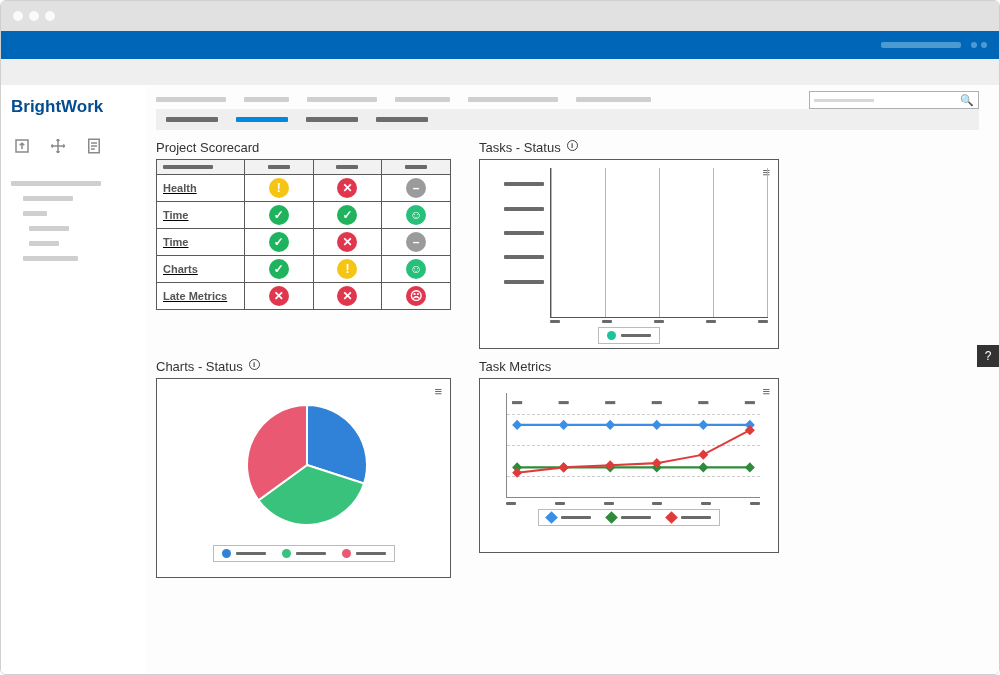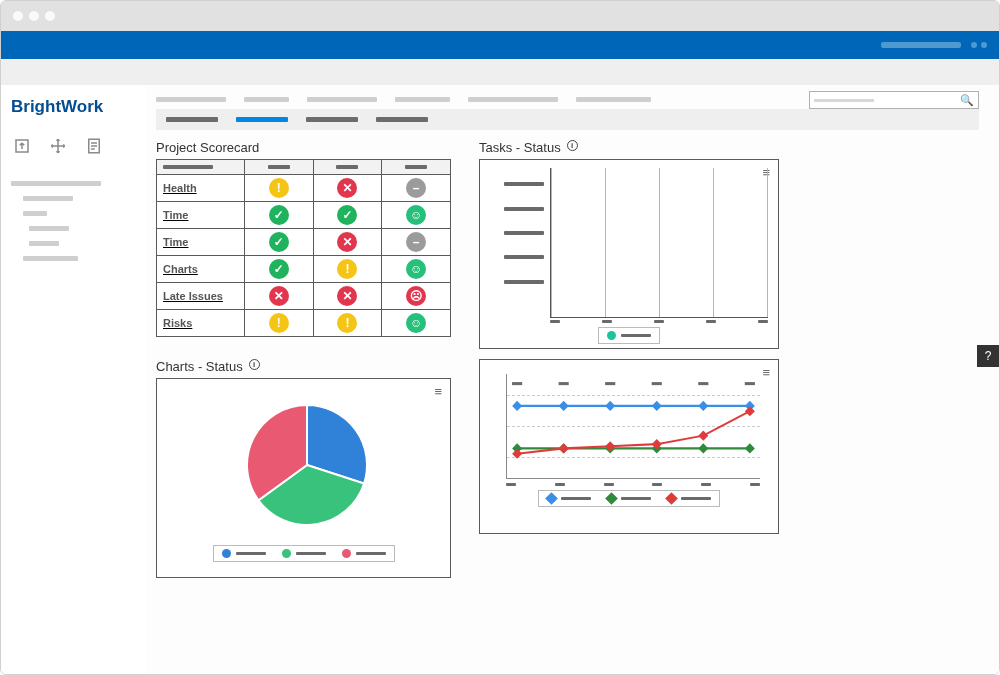--- a/index.html
+++ b/index.html
@@ -184,30 +184,24 @@
                   <td><span class="status-icon si-error">✕</span></td>
                   <td><span class="status-icon si-neutral">–</span></td>
                 </tr>
                 <tr>
                   <td class="label">Charts</td>
                   <td><span class="status-icon si-check">✓</span></td>
                   <td><span class="status-icon si-info">!</span></td>
                   <td><span class="status-icon si-happy">☺</span></td>
                 </tr>
                 <tr>
-                  <td class="label">Late Issues</td>
+                  <td class="label">Late Metrics</td>
                   <td><span class="status-icon si-error">✕</span></td>
                   <td><span class="status-icon si-error">✕</span></td>
                   <td><span class="status-icon si-sad">☹</span></td>
-                </tr>
-                <tr>
-                  <td class="label">Risks</td>
-                  <td><span class="status-icon si-info">!</span></td>
-                  <td><span class="status-icon si-info">!</span></td>
-                  <td><span class="status-icon si-happy">☺</span></td>
                 </tr>
               </tbody>
           </table>
         </div>
 
         <div>
           <div class="card-title">
               <span>Tasks - Status</span>
               <span class="info">i</span>
             </div>
@@ -285,20 +279,23 @@
                 </div>
               <div class="li">
                   <span class="sw" id="lsw2" style="background: rgb(233, 90, 114);"></span>
                   <span class="lbl"></span>
                 </div>
             </div>
           </div>
         </div>
 
         <div>
+          <div class="card-title">
+              <span>Task Metrics</span>
+            </div>
           <div class="panel line-panel">
             <span class="hamburger">≡</span>
             <div class="line-area" id="line-area">
               <div class="hgrid" style="top:20%"></div>
                 <div class="hgrid" style="top:50%"></div>
                 <div class="hgrid" style="top:80%"></div>
               <svg class="line-svg" id="line-svg" viewBox="0 0 250 105" preserveAspectRatio="none">
                   <rect x="5" y="8" width="10" height="3" fill="#6a6a6a"></rect>
                   <rect x="51" y="8" width="10" height="3" fill="#6a6a6a"></rect>
                   <rect x="97" y="8" width="10" height="3" fill="#6a6a6a"></rect>

